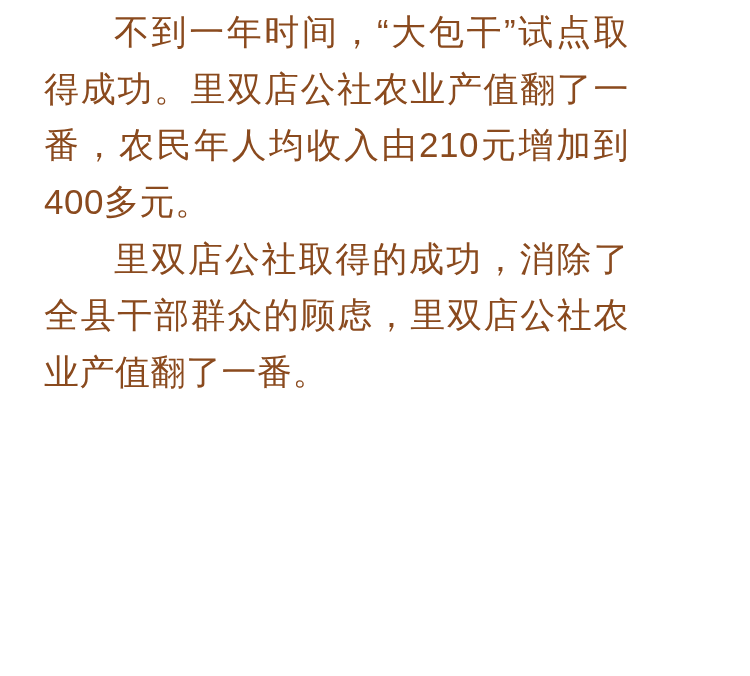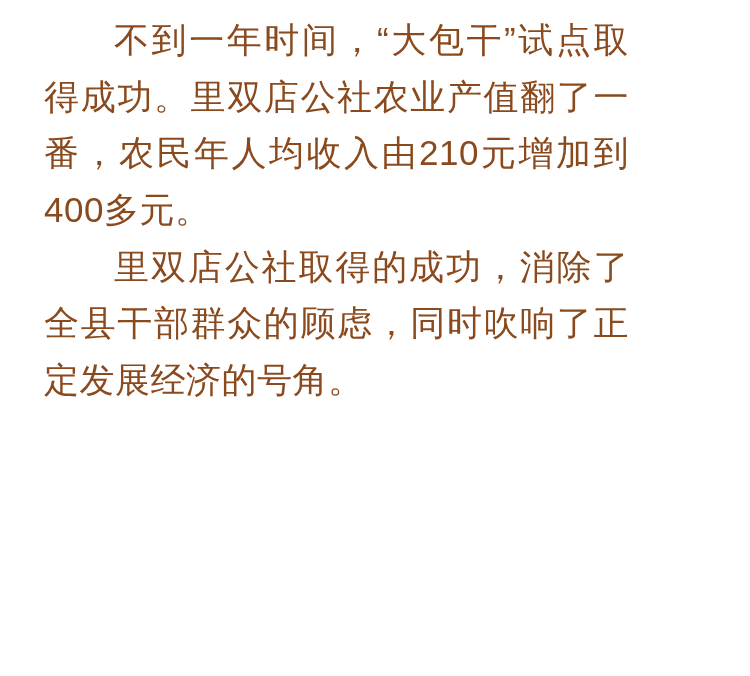--- a/index.html
+++ b/index.html
@@ -11,21 +11,21 @@
     height: 676px;
     background: #ffffff;
     font-family: "Liberation Sans", "DejaVu Sans", sans-serif;
     overflow: hidden;
   }
   .page {
     box-sizing: border-box;
     width: 673px;
     height: 676px;
     background: #ffffff;
-    padding: 12px 44px 0 44px;
+    padding: 4px 44px 0 44px;
   }
   .article {
     display: block;
   }
   .para {
     color: #8a4a1e;
     font-size: 35px;
     line-height: 1.62;
     letter-spacing: 0.5px;
     text-indent: 2em;
@@ -35,15 +35,15 @@
     font-weight: 500;
     font-family: "Liberation Sans", "DejaVu Sans", sans-serif;
   }
 </style>
 </head>
 <body>
 
 <div class="page">
   <div class="article">
     <p class="para">不到一年时间，“大包干”试点取得成功。里双店公社农业产值翻了一番，农民年人均收入由210元增加到400多元。</p>
-    <p class="para">里双店公社取得的成功，消除了全县干部群众的顾虑，同时吹响了正定发展经济的号角。</p>
+    <p class="para">里双店公社取得的成功，消除了全县干部群众的顾虑，里双店公社农业产值翻了一番。</p>
   </div>
 </div>
 
 </body></html>

